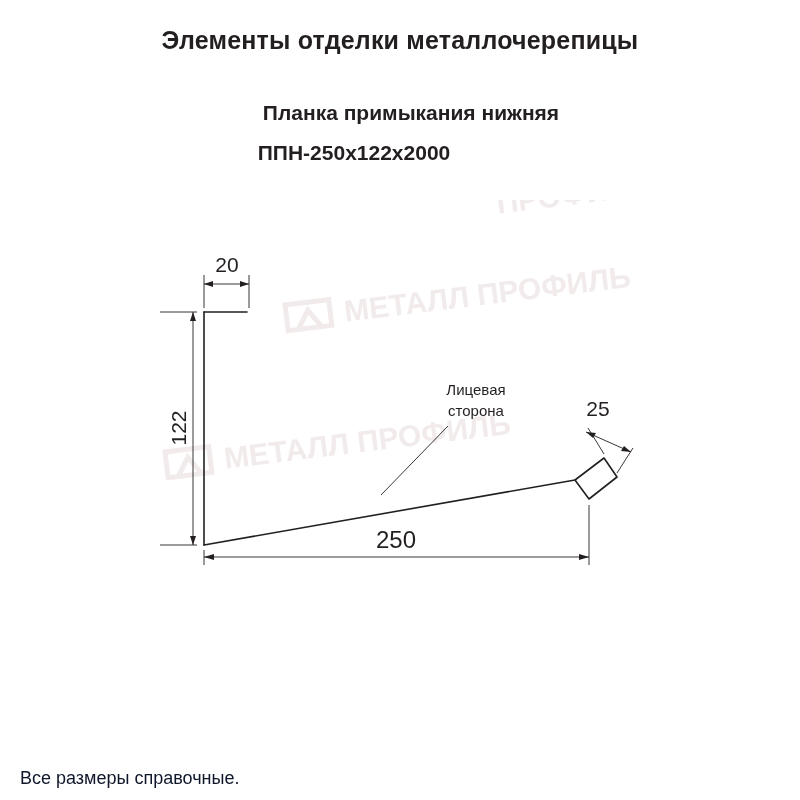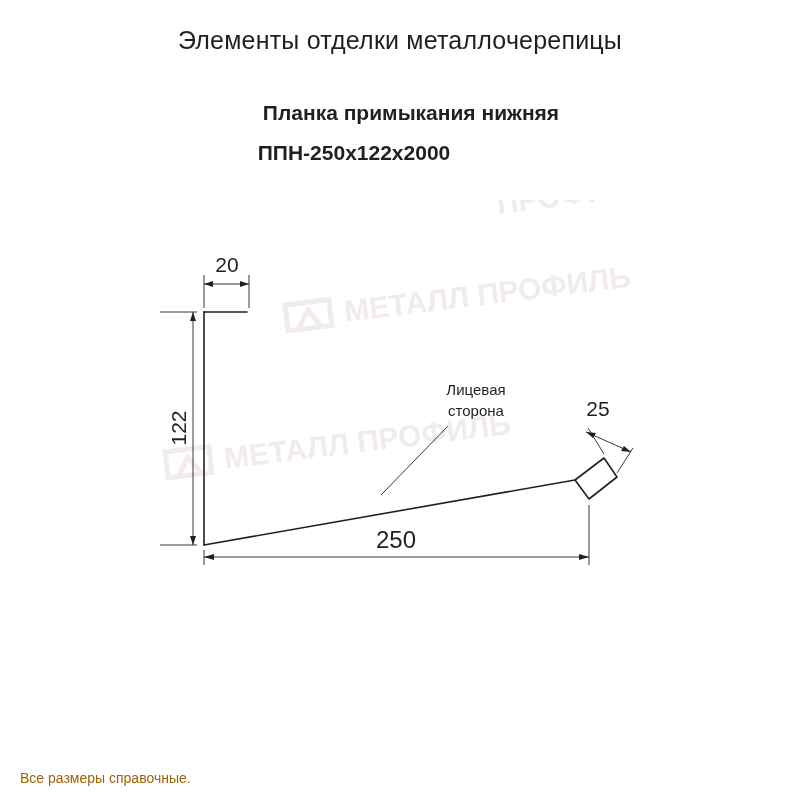--- a/index.html
+++ b/index.html
@@ -19,21 +19,21 @@
     position: absolute;
     inset: 0;
   }
   .title {
     position: absolute;
     top: 26px;
     left: 0;
     width: 800px;
     text-align: center;
     font-size: 25px;
-    font-weight: normal;
+    font-weight: bold;
     letter-spacing: 0.2px;
   }
   .subtitle {
     position: absolute;
     top: 101px;
     left: 0;
     width: 800px;
     text-align: center;
     font-size: 21px;
     font-weight: bold;
@@ -61,23 +61,23 @@
     top: 200px;
     width: 800px;
     height: 420px;
     pointer-events: none;
   }
   .footer {
     position: absolute;
     left: 20px;
     bottom: 12px;
     width: 760px;
-    font-size: 14px;
+    font-size: 18px;
     line-height: 19px;
-    color: #a16207;
+    color: #0f172a;
   }
   .footer div {
     white-space: nowrap;
   }
 </style>
 </head>
 <body>
 
 <div class="page">
 

